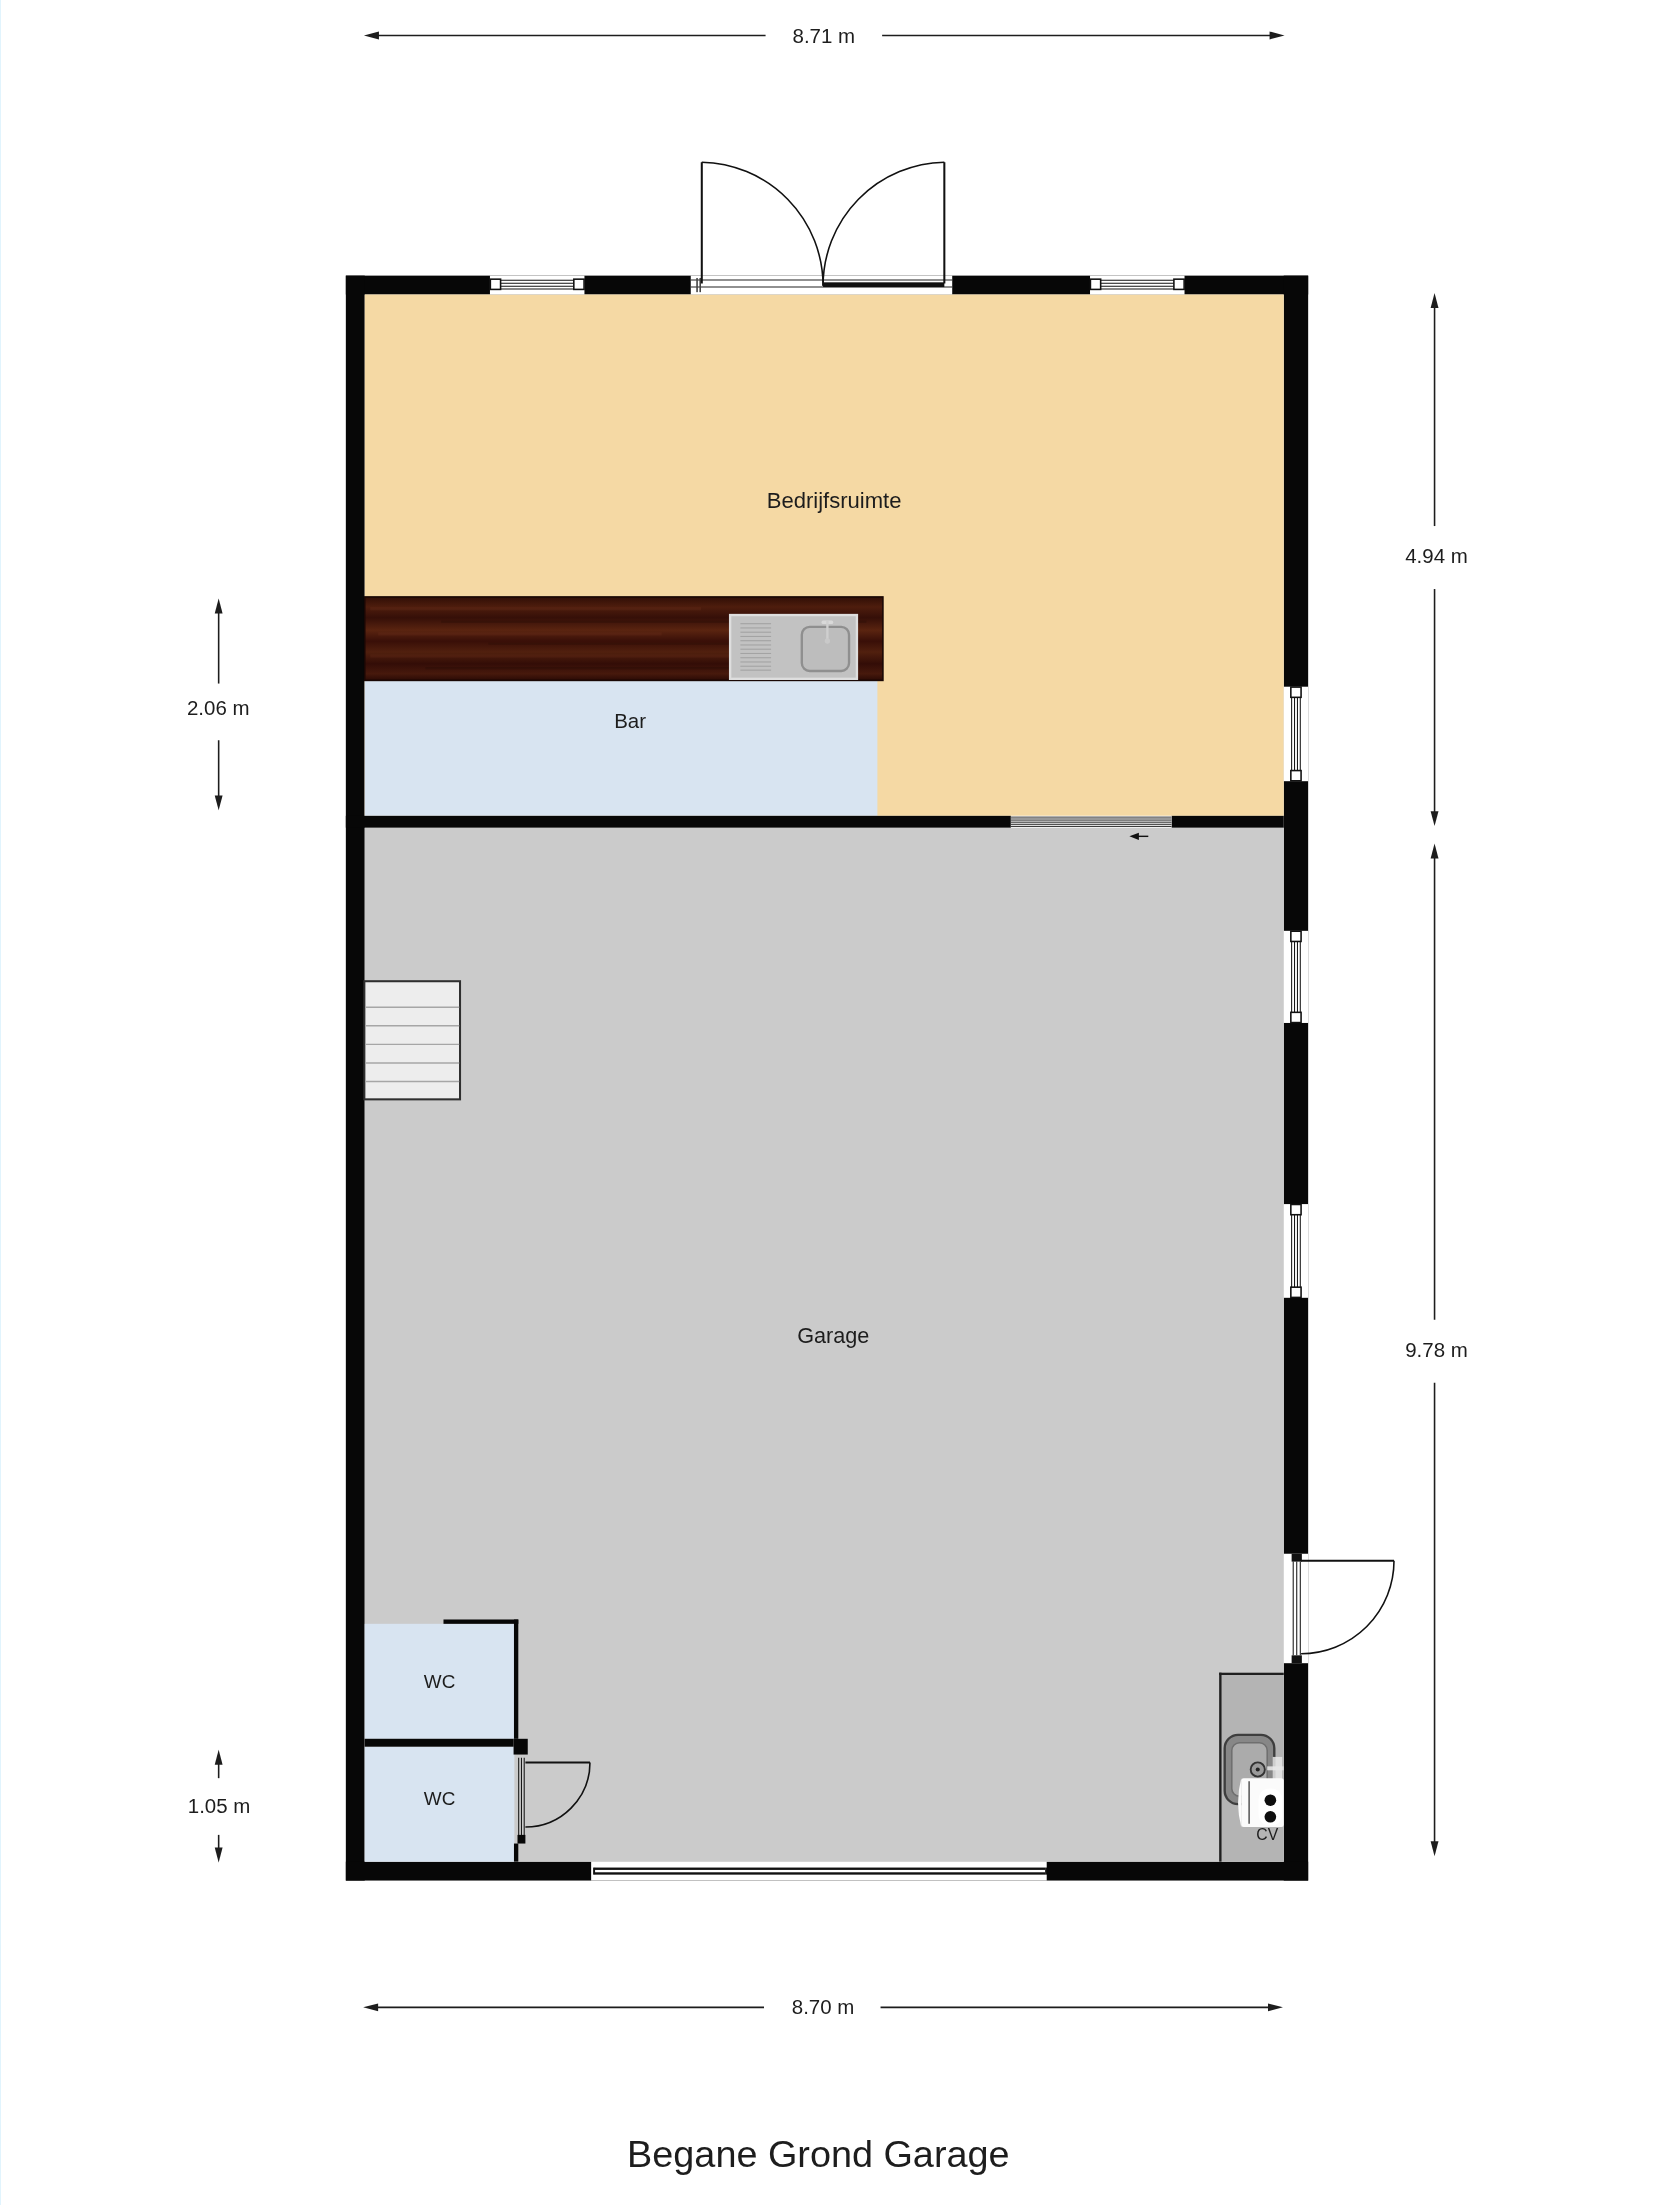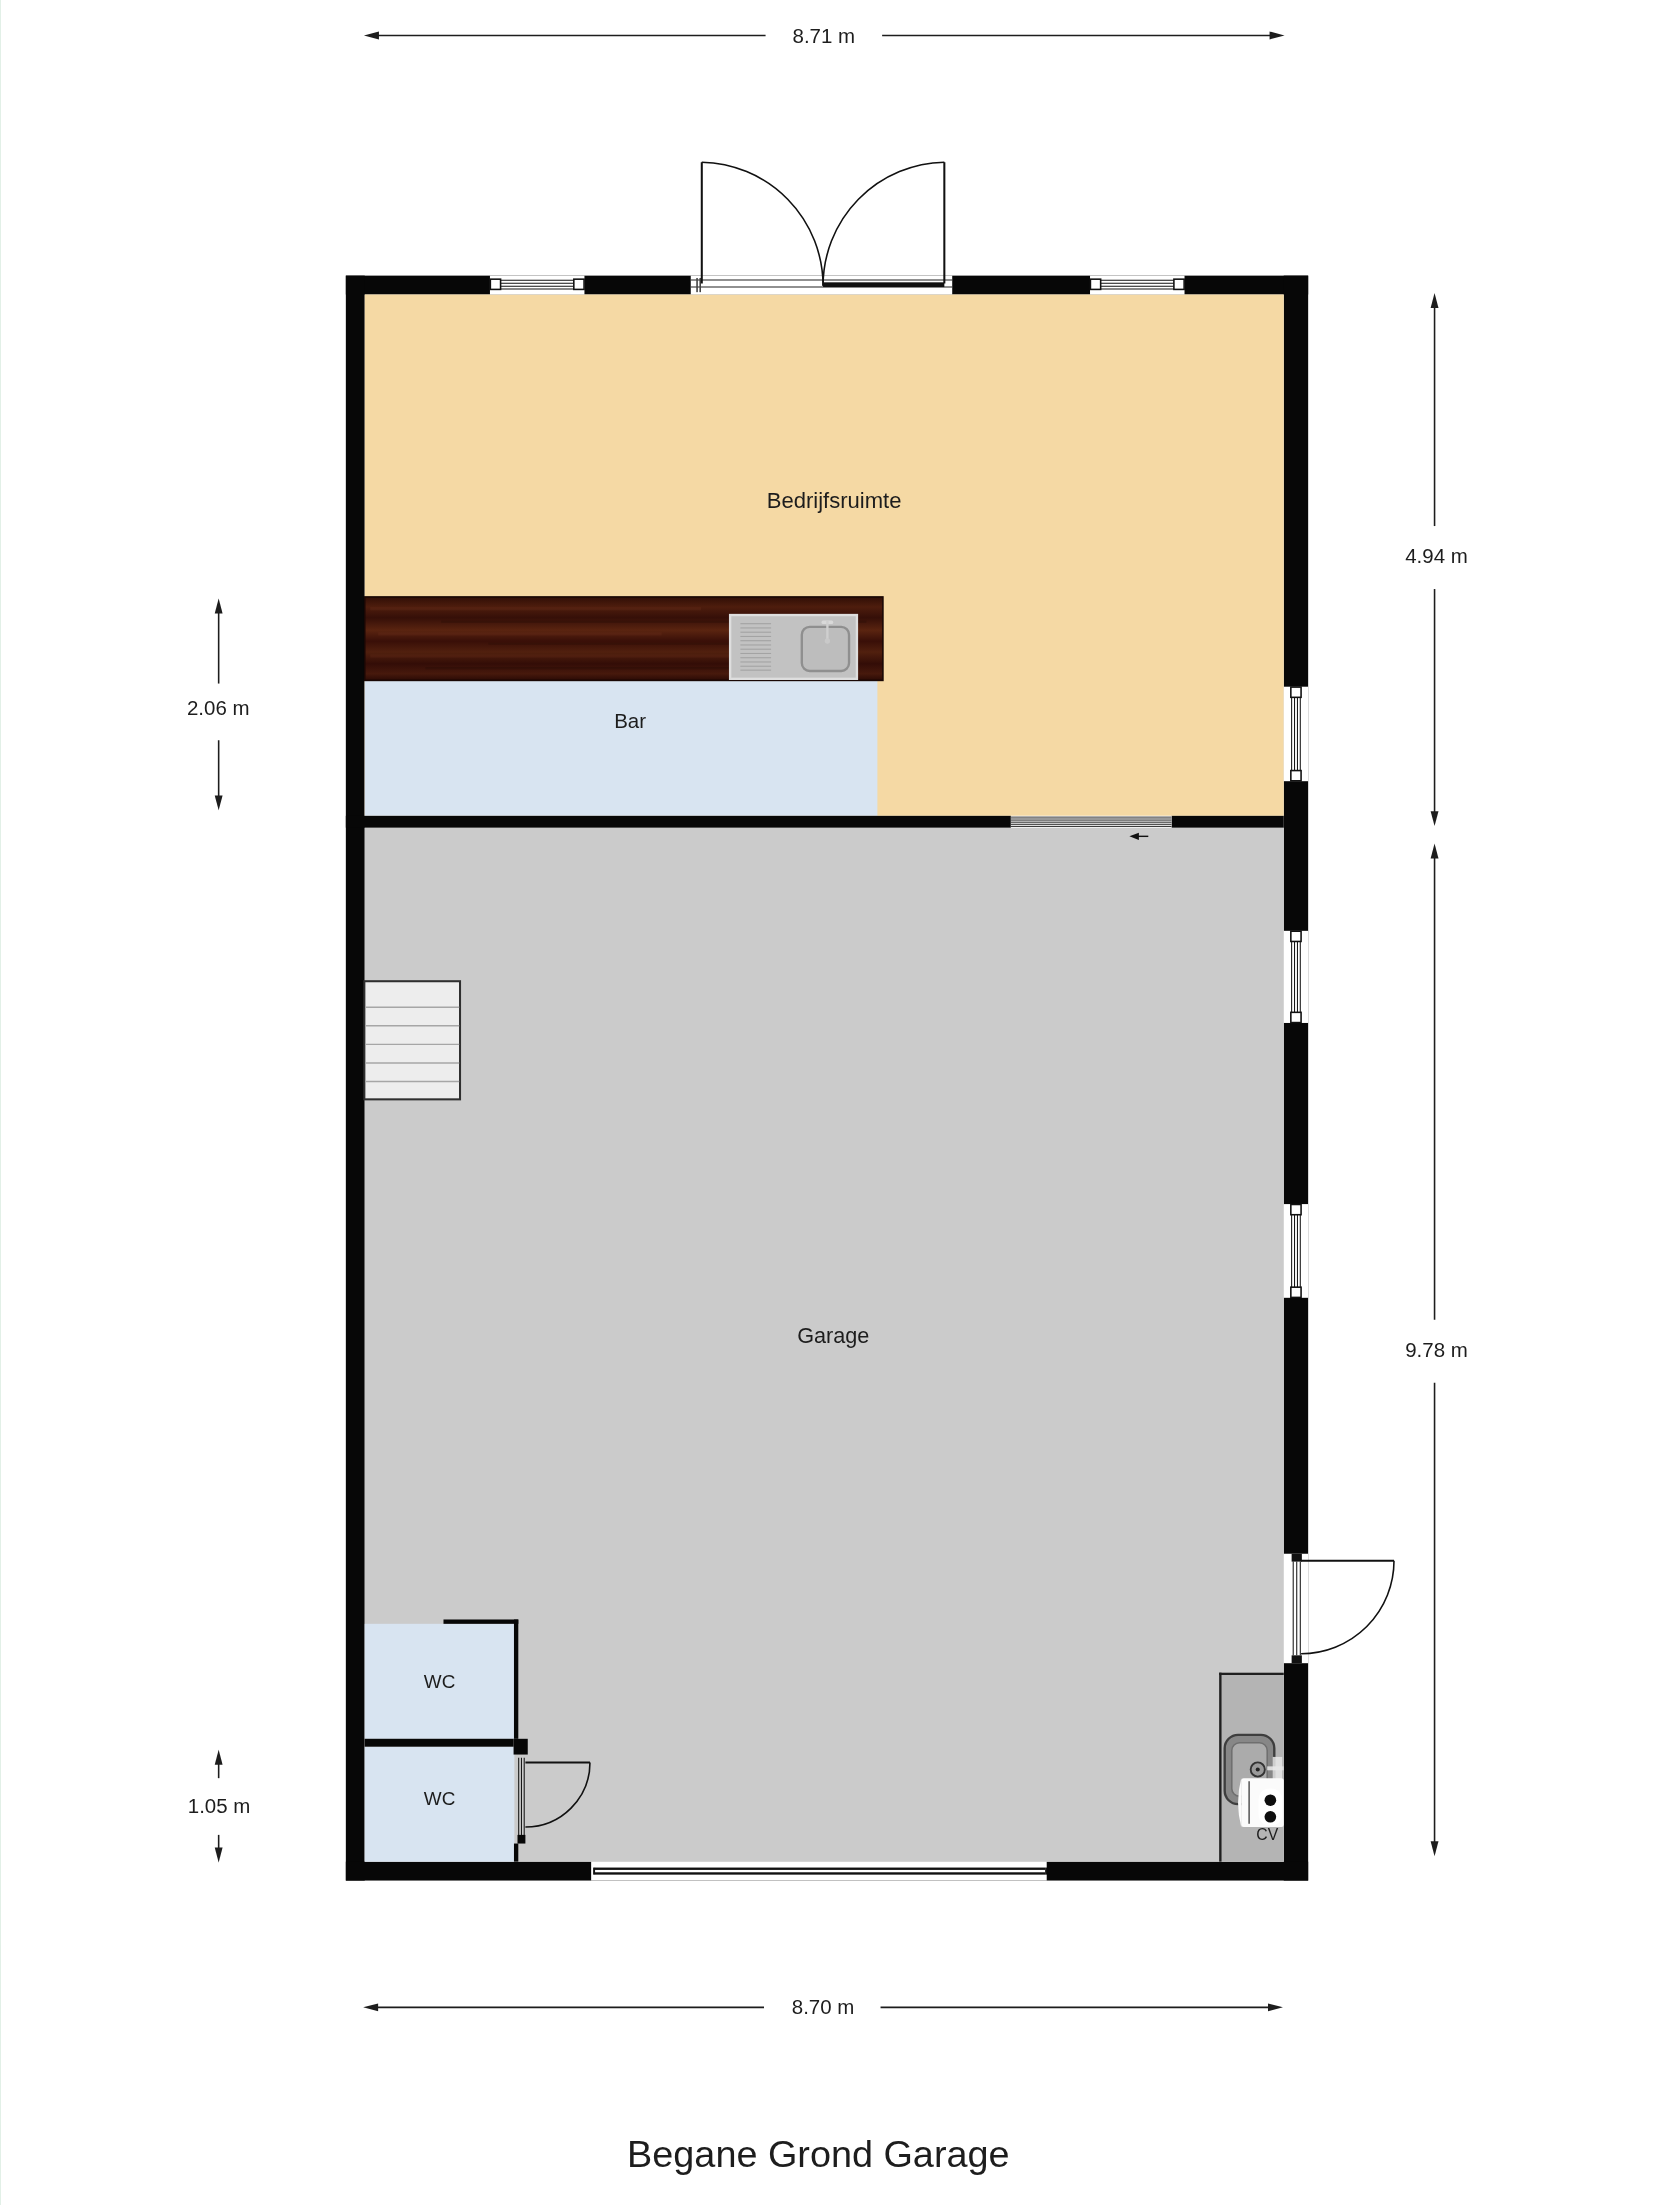--- a/index.html
+++ b/index.html
@@ -1,16 +1,16 @@
 <!DOCTYPE html>
 <html style="font-size:12.6px"><head>
 <meta charset="utf-8">
 <style>
   html,body{margin:0;padding:0;background:#ffffff;}
-  .page{position:relative;width:1604px;height:2205px;background:#15803d;overflow:hidden;
+  .page{position:relative;width:1604px;height:2205px;background:#0ea5e9;overflow:hidden;
         font-family:"Liberation Sans", sans-serif;}
   svg{position:absolute;left:0;top:0;}
   text{font-family:"Liberation Sans", sans-serif;fill:#1d1d1d;}
 </style>
 </head>
 <body>
 <div class="page">
 <svg width="1654" height="2205" viewBox="0 0 2100 2800">
 <defs>
   <linearGradient id="wood" x1="0" y1="0" x2="0" y2="1">

